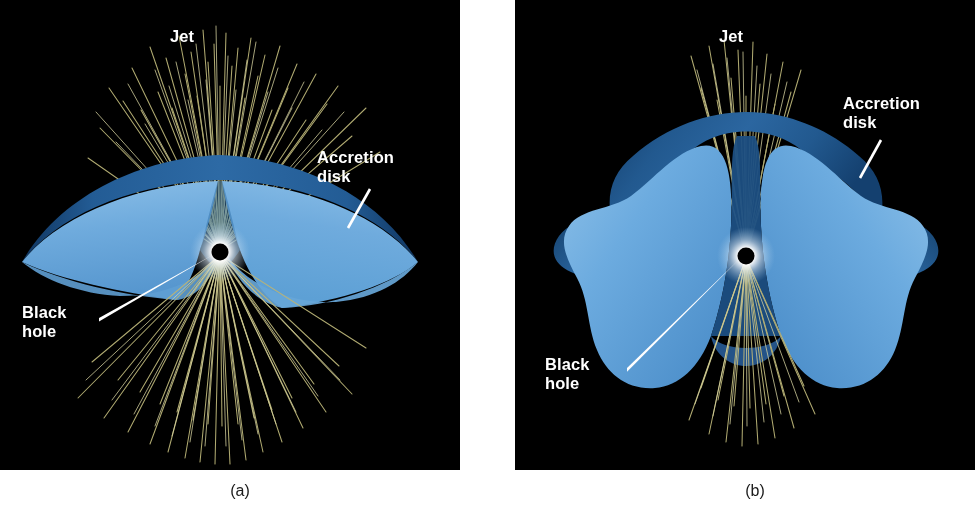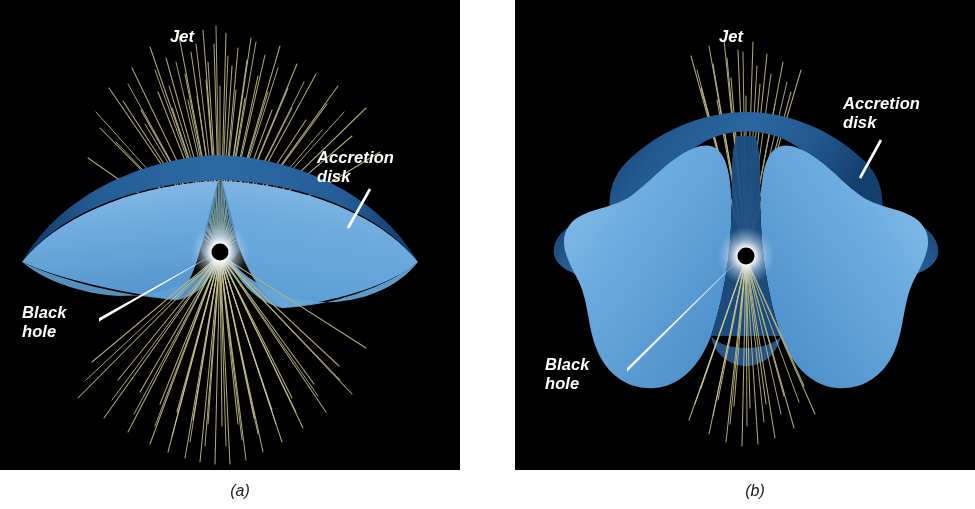--- a/index.html
+++ b/index.html
@@ -12,21 +12,20 @@
     height: 509px;
     font-family: "Liberation Sans", sans-serif;
     position: relative;
     overflow: hidden;
   }
   #figure {
     position: absolute;
     left: 0; top: 0;
     width: 975px;
     height: 509px;
-    font-style: italic;
   }
   .panel-wrap { position: absolute; }
   #panel-a-wrap { left: 0px;   top: 0px; width: 460px; height: 470px; }
   #panel-b-wrap { left: 515px; top: 0px; width: 460px; height: 470px; }
 
   .panel-bg {
     position: absolute;
     left: 0; top: 0;
     width: 100%; height: 100%;
     background: #000000;

